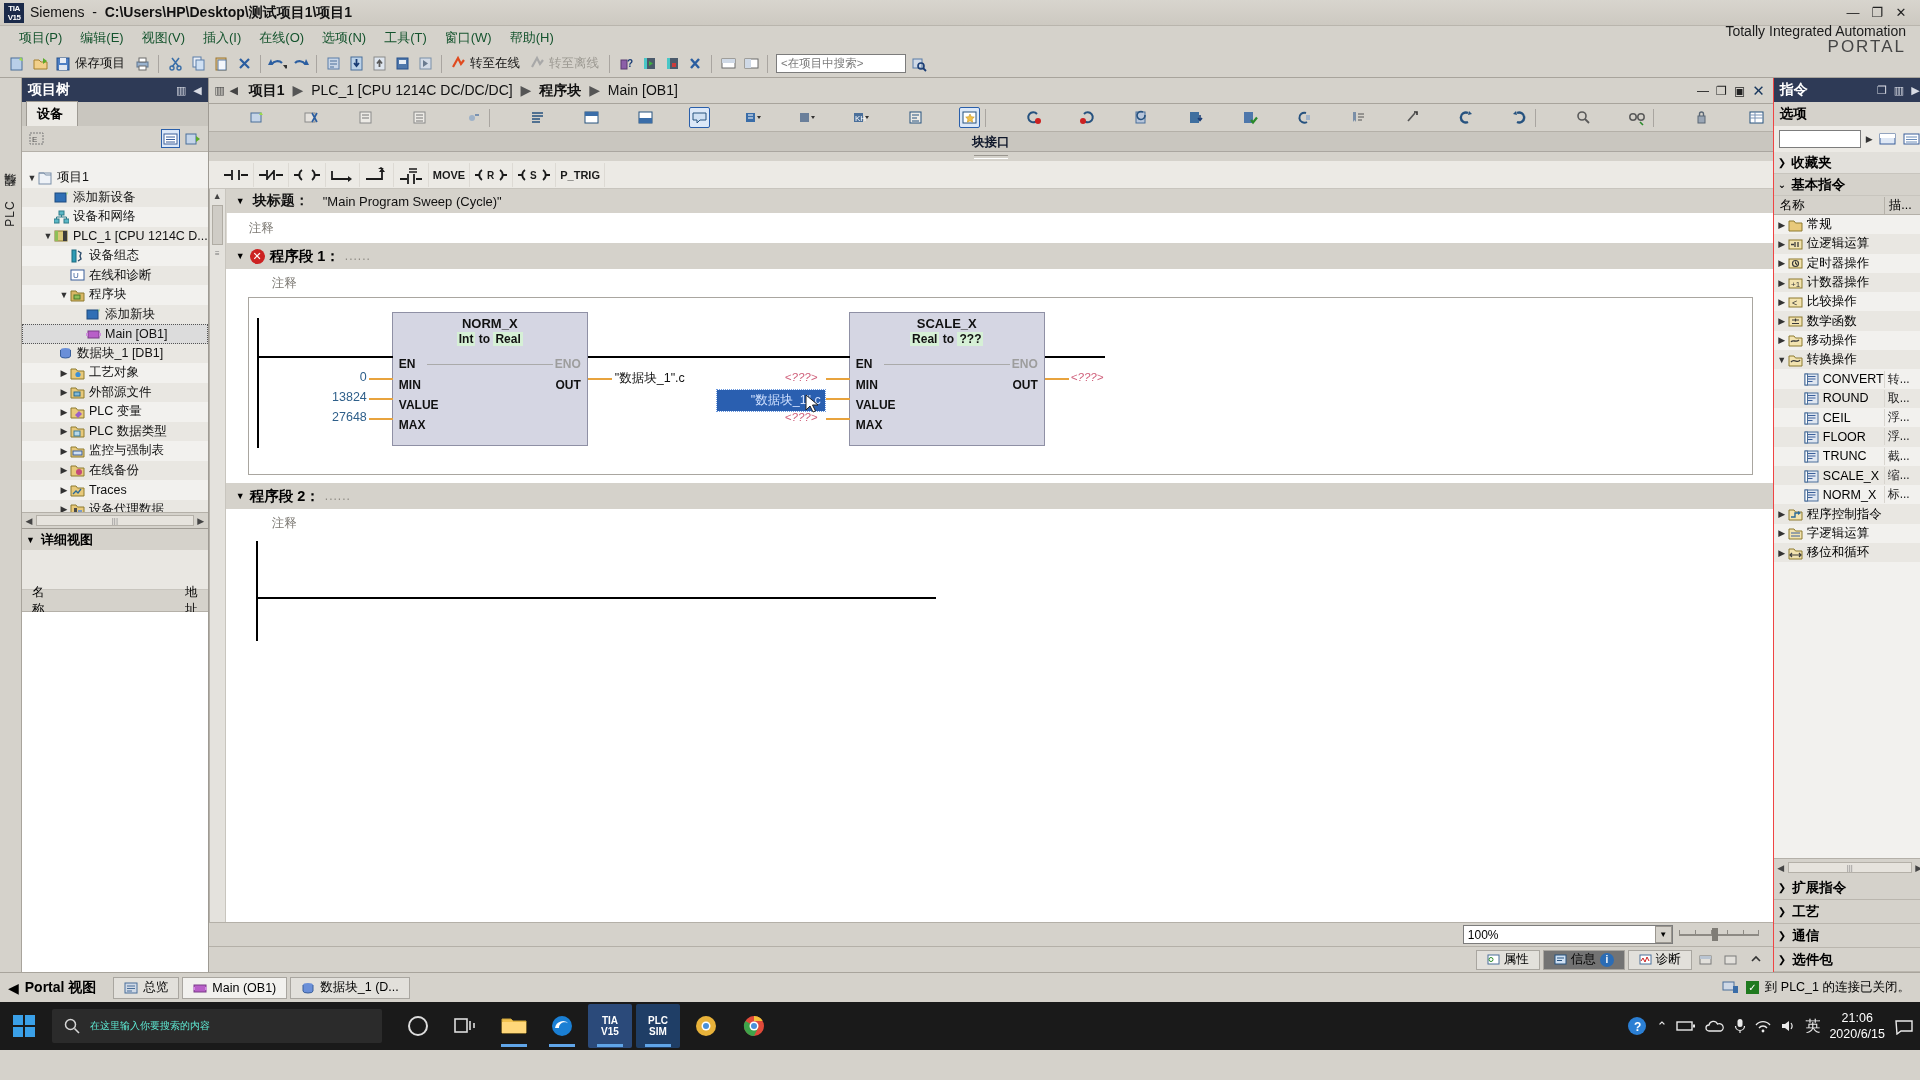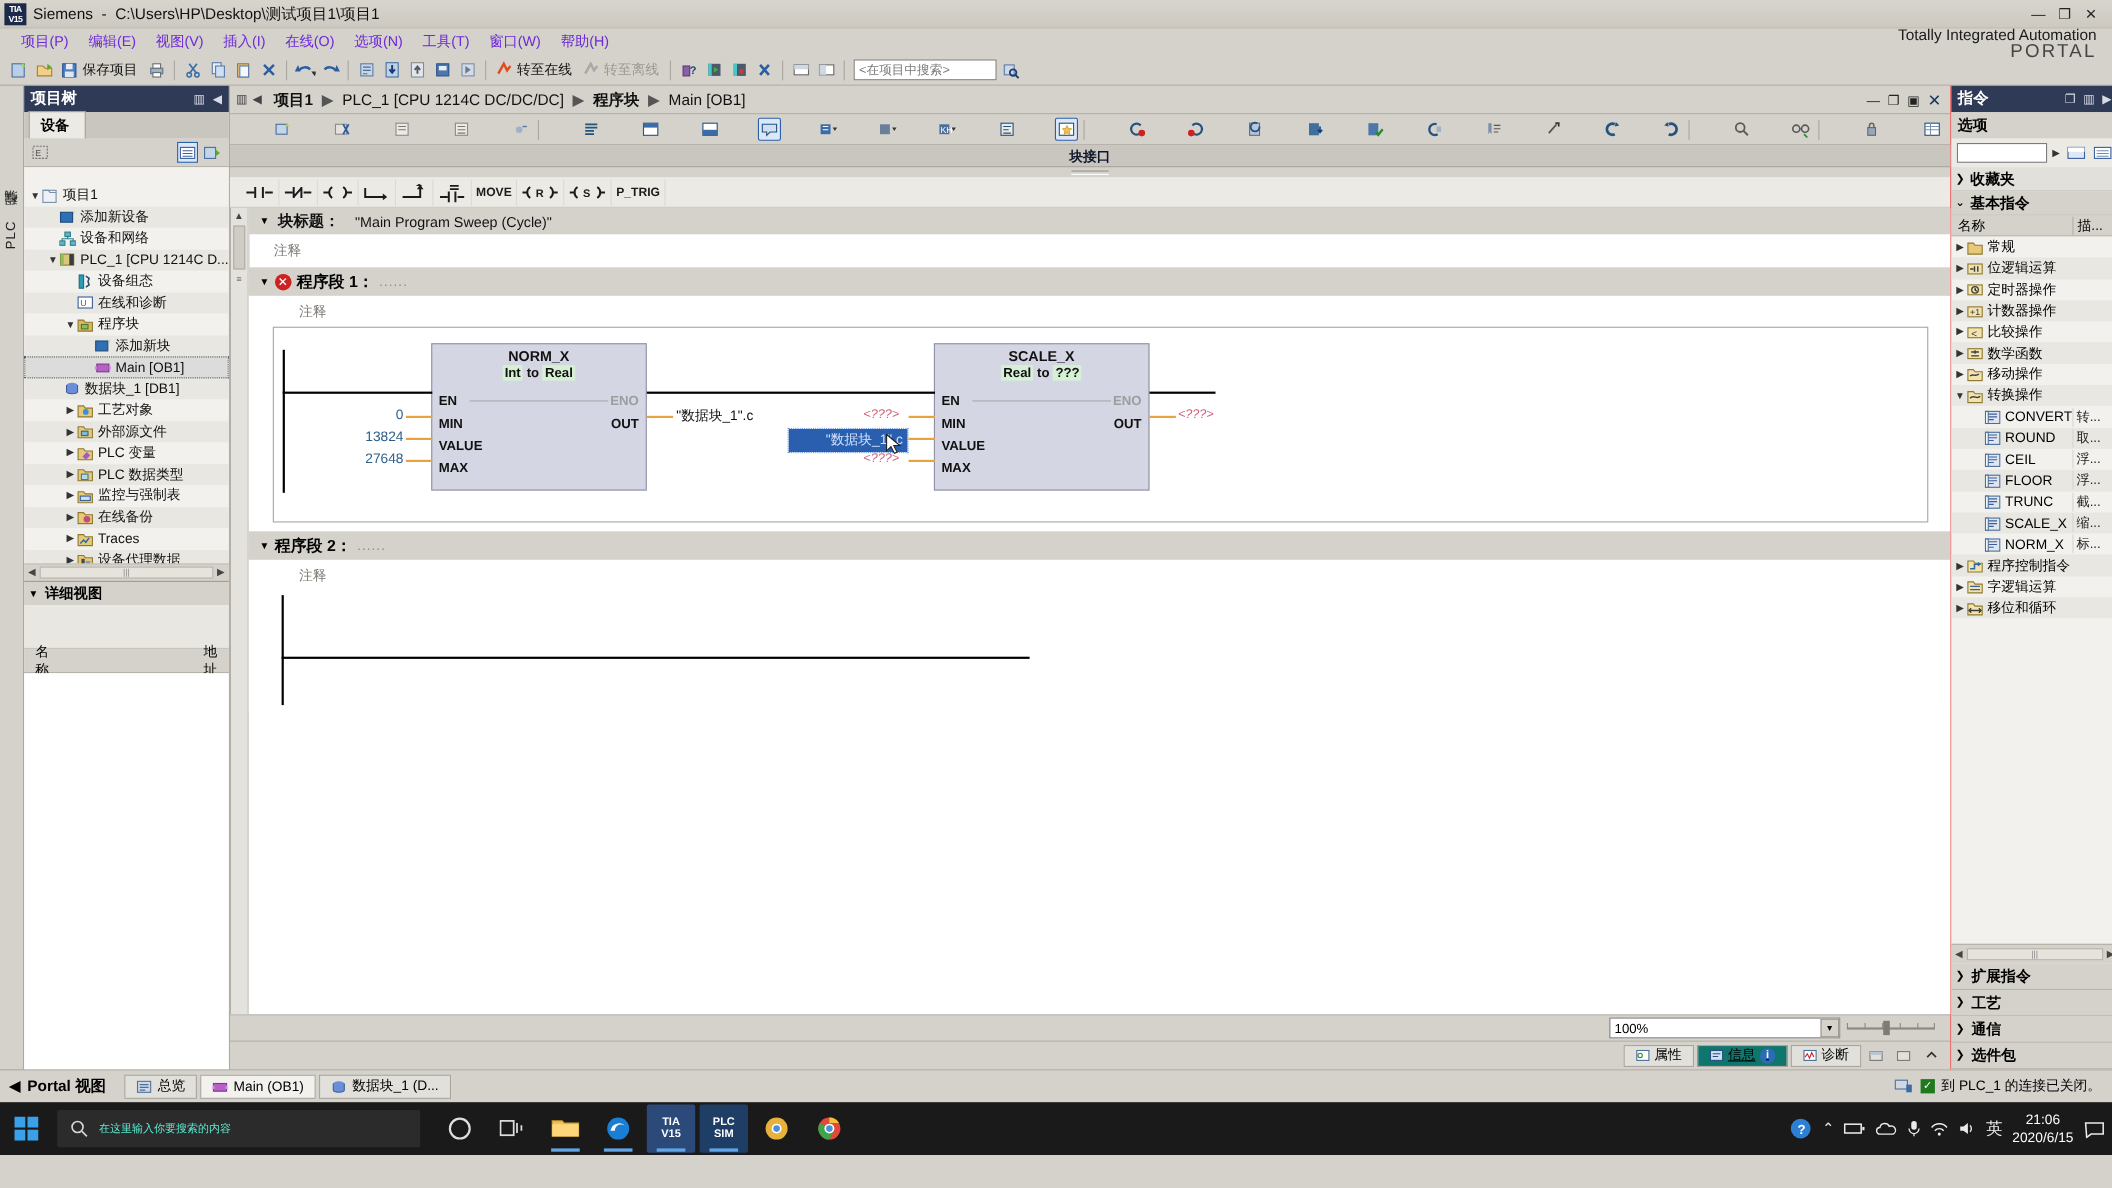--- a/index.html
+++ b/index.html
@@ -18,30 +18,30 @@
     height: 26px; background: linear-gradient(#d8d5ce,#cdc9c1);
     display: flex; align-items: center; padding: 0 4px;
     border-bottom: 1px solid #b9b5ad;
   }
   .tia-logo {
     width: 20px; height: 20px; background: #1b2a4a; color: #fff;
     font-size: 8px; line-height: 9px; text-align: center; font-weight: bold;
     padding-top: 1px; margin-right: 6px; letter-spacing: -0.5px;
   }
   .title-text { font-size: 14px; color: #111; font-weight: 400; }
-  .title-path { font-weight: 400; }
+  .title-path { font-weight: 700; }
   .win-btns { margin-left: auto; display: flex; gap: 10px; padding-right: 8px; }
   .win-btn { width: 14px; height: 14px; position: relative; cursor: pointer; color: #222; font-size: 13px; line-height: 13px; text-align:center;}
 
   
   .menubar {
     height: 24px; display: flex; align-items: center; padding-left: 10px;
     background: #d5d2cb; position: relative;
   }
-  .menu-item { font-size: 13px; padding: 2px 9px; color: #6d28d9; cursor: default; }
+  .menu-item { font-size: 13px; padding: 2px 9px; color: #14532d; cursor: default; }
   .tia-brand { position: absolute; right: 14px; top: -2px; text-align: right; line-height: 15px; }
   .tia-brand .l1 { font-size: 14px; color: #1b1b1b; }
   .tia-brand .l2 { font-size: 17px; color: #454545; letter-spacing: 2px; }
 
   
   .toolbar {
     height: 28px; display: flex; align-items: center; gap: 1px;
     padding: 0 6px; background: #d5d2cb; border-bottom: 1px solid #a8a49c;
   }
   .tb-btn {
@@ -192,21 +192,21 @@
     border: 1px solid #9a968f; display: flex; align-items: center; justify-content: center; font-size: 8px; }
   .zoom-slider { width: 80px; height: 14px; position: relative; }
   .zoom-track { position: absolute; top: 6px; left: 0; right: 0; height: 2px; background: #8d8a84; }
   .zoom-tick { position: absolute; top: 2px; width: 1px; height: 5px; background: #8d8a84; }
   .zoom-thumb { position: absolute; top: 0; left: 33px; width: 6px; height: 13px; background: #7f7c76; }
 
   .status-tabs { height: 26px; background: #d5d2cb; display: flex; align-items: center;
     justify-content: flex-end; gap: 3px; padding-right: 6px; border-top: 1px solid #b4b0a8; }
   .stab { height: 20px; display: flex; align-items: center; gap: 4px; padding: 0 10px;
     background: #e2e0db; border: 1px solid #a9a6a0; font-size: 12.5px; cursor: pointer; }
-  .stab.sel { background: #0f766e; text-decoration: underline; }
+  .stab.sel { background: #737373; }
   .badge-i { width: 14px; height: 14px; border-radius: 50%; background: #2b6cb5; color: #fff;
     font-size: 10px; display: flex; align-items: center; justify-content: center; font-weight: bold; }
   .s-spacer { margin-right: auto; }
 
   
   .inst-panel { width: 212px; background: #eceae5; display: flex; flex-direction: column;
     border-left: 1px solid #ef4444; }
   .inst-opt { height: 24px; background: #d5d2cb; display: flex; align-items: center;
      padding-left: 6px; font-size: 13.5px; font-weight: bold; }
   .inst-search-row { height: 26px; background: #eceae5; display: flex; align-items: center;

